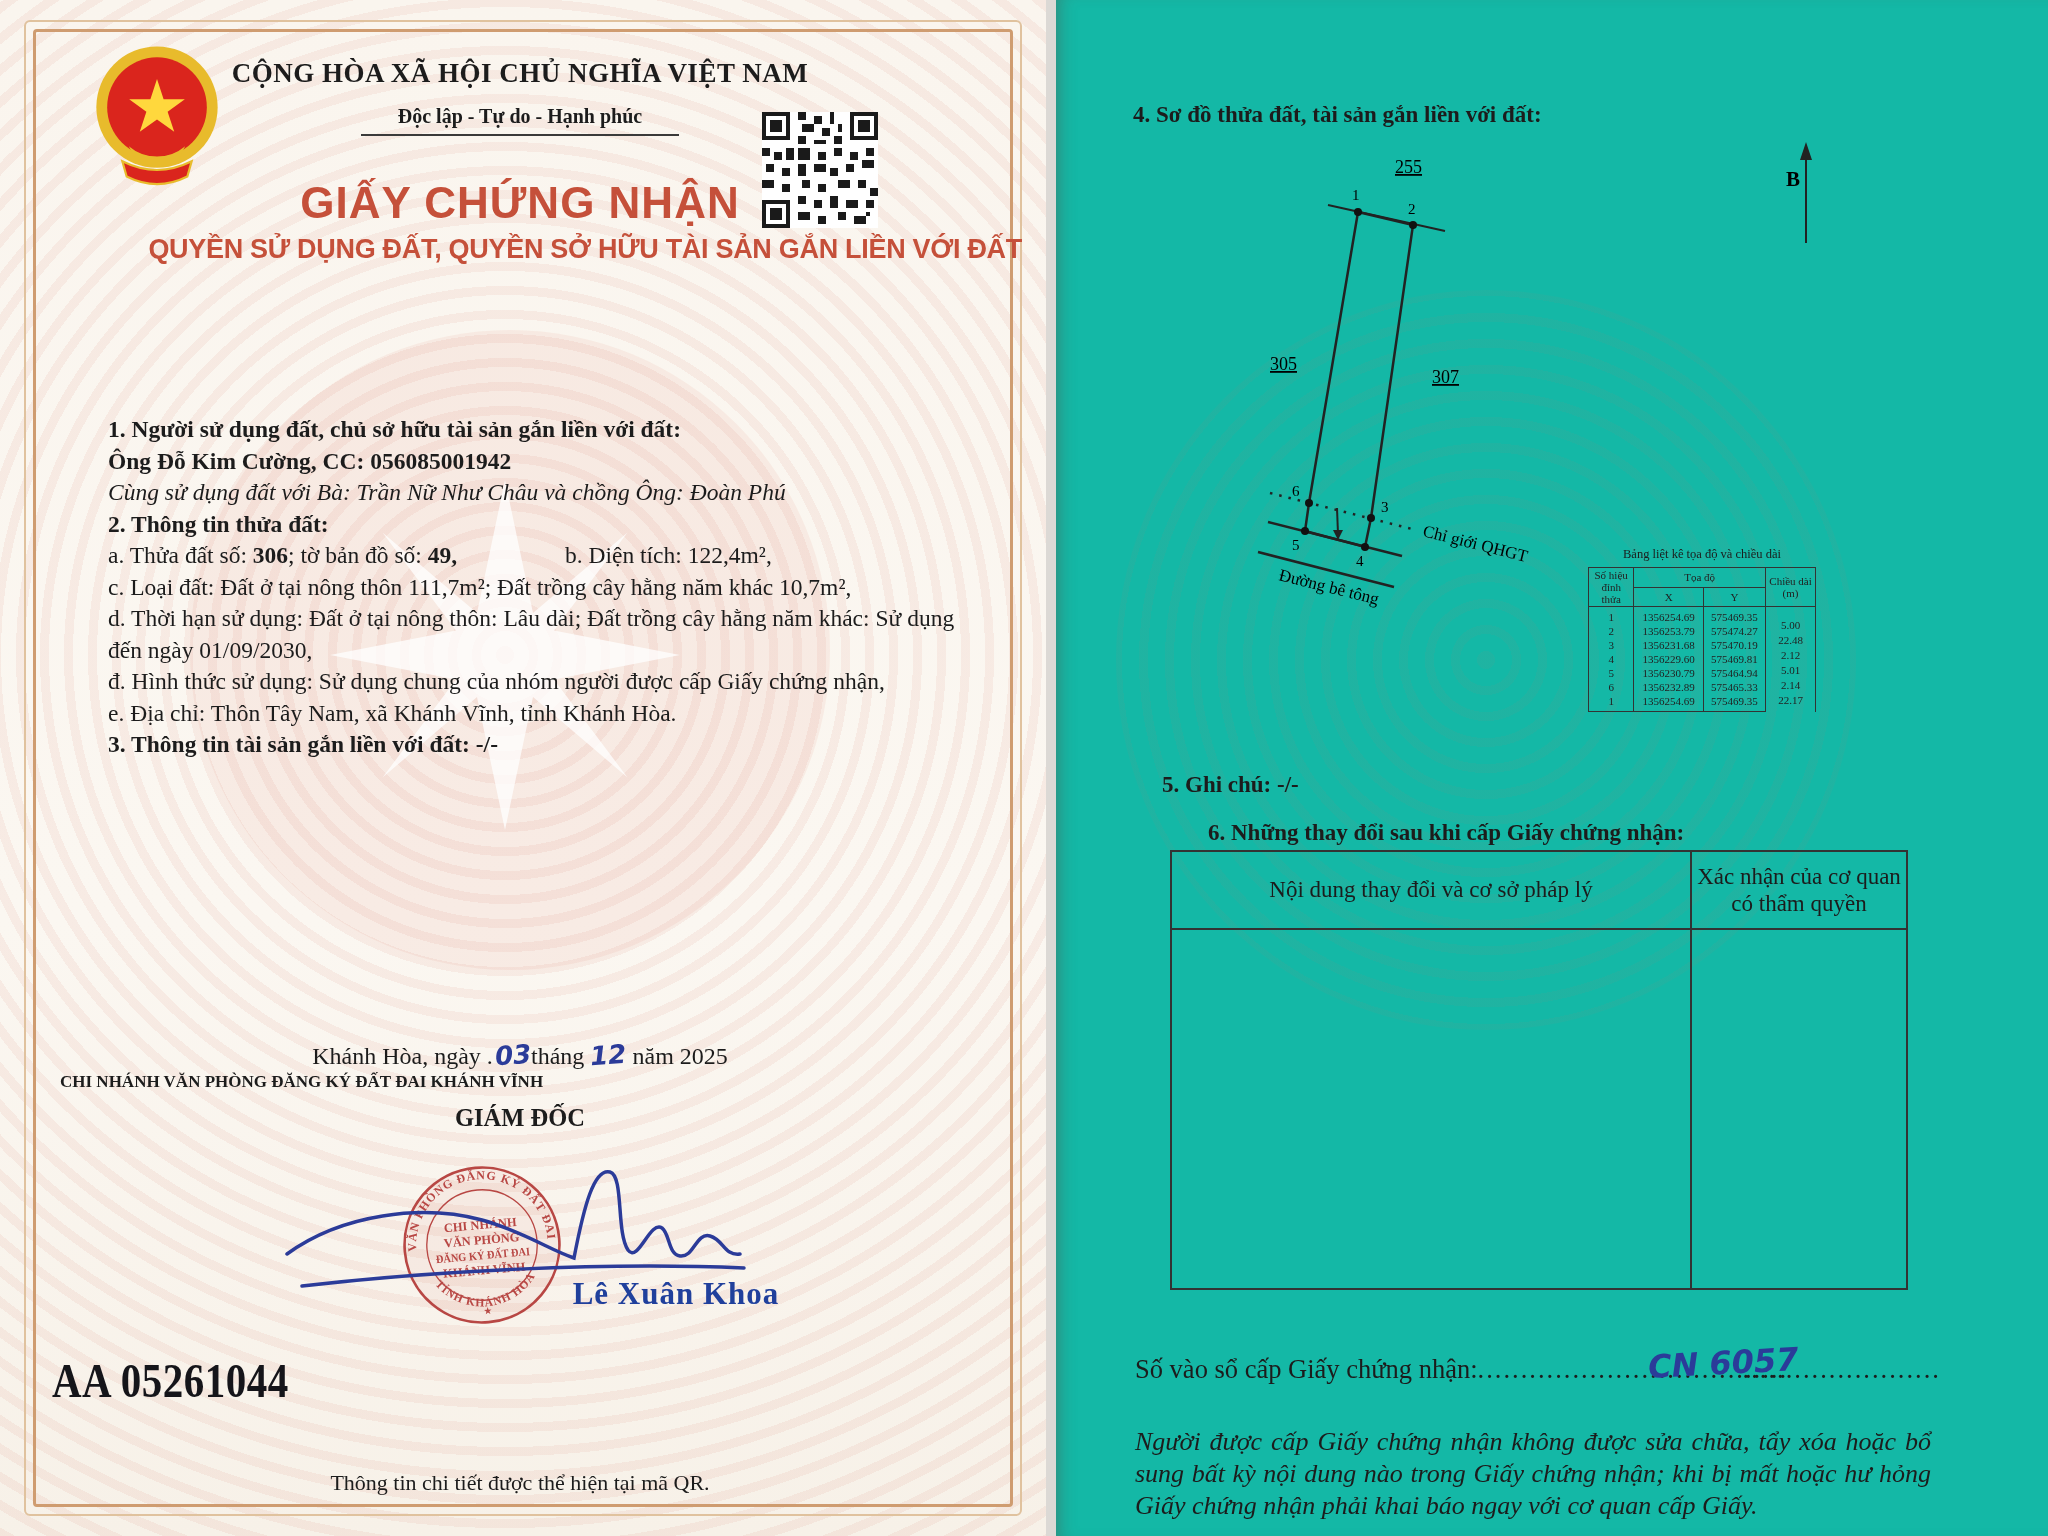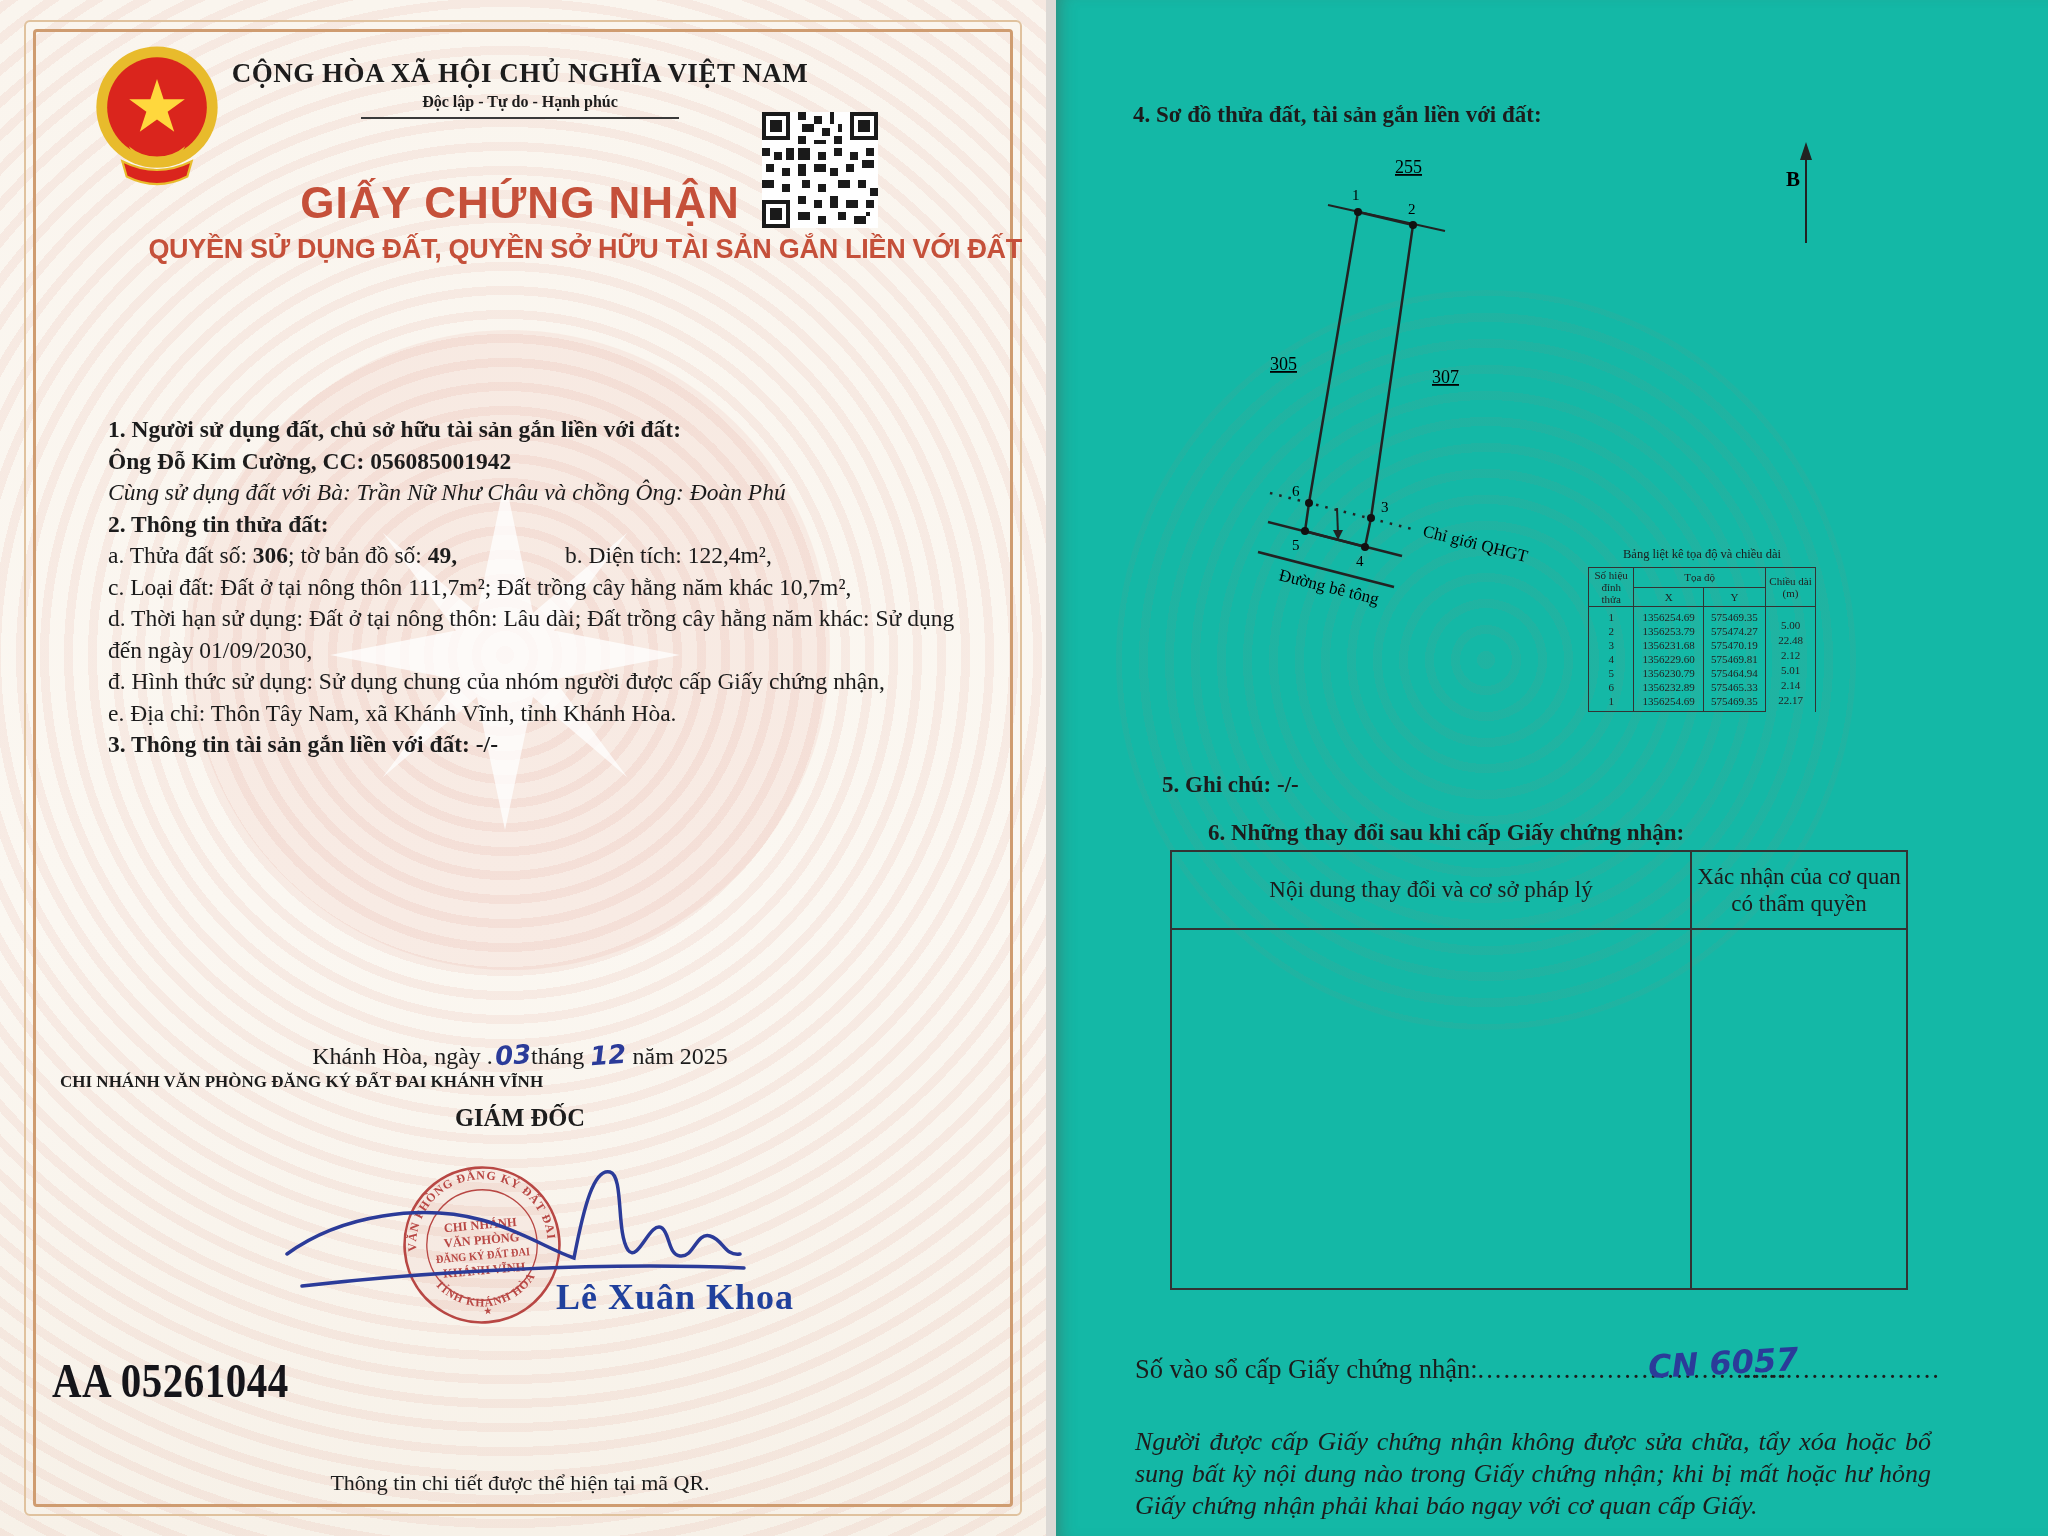--- a/index.html
+++ b/index.html
@@ -15,21 +15,21 @@
               rgba(203,84,66,0.075) 0 9px, rgba(203,84,66,0) 9px 24px);}
   .wm-star{position:absolute;left:330px;top:480px;width:350px;height:350px;background:rgba(255,255,255,0.75);
            clip-path:polygon(50% 0%,58% 38%,85% 15%,64% 43%,100% 50%,64% 57%,85% 85%,58% 62%,
                              50% 100%,42% 62%,15% 85%,36% 57%,0% 50%,36% 43%,15% 15%,42% 38%);}
   .frame-outer{position:absolute;left:24px;top:20px;right:24px;bottom:20px;
                border:2px solid #e0c29e;border-radius:6px;}
   .frame-inner{position:absolute;left:33px;top:29px;right:33px;bottom:29px;
                border:3px solid #cf9c70;border-radius:4px;}
   .p1-header{position:absolute;left:150px;top:58px;width:740px;text-align:center;}
   .country{font-size:27px;font-weight:bold;letter-spacing:0.5px;}
-  .motto{font-size:16px;font-weight:bold;margin-top:4px;}
+  .motto{font-size:20px;font-weight:bold;margin-top:16px;}
   .motto-line{width:318px;height:2px;background:#3a3a3a;margin:6px auto 0 auto;}
   .emblem{position:absolute;left:92px;top:42px;width:130px;height:152px;}
   .qr{position:absolute;left:762px;top:112px;width:116px;height:116px;}
   .cert-title{position:absolute;left:60px;top:178px;width:920px;text-align:center;
               font-family:"Liberation Sans",sans-serif;font-weight:bold;font-size:44px;
               color:#c5503a;letter-spacing:1px;}
   .cert-subtitle{position:absolute;left:32px;top:234px;width:990px;text-align:right;
                  font-family:"Liberation Sans",sans-serif;font-weight:bold;font-size:27px;
                  color:#c5503a;letter-spacing:-0.3px;}
   .p1-body{position:absolute;left:108px;top:414px;width:866px;font-size:23.5px;line-height:31.5px;}
@@ -39,22 +39,22 @@
   .line-ab .part-b{position:absolute;left:457px;top:0;}
   .date-line{position:absolute;left:140px;top:1040px;width:760px;text-align:center;font-size:24px;}
   .hand{font-family:"DejaVu Sans",sans-serif;font-style:italic;font-weight:bold;color:#2b3b99;}
   .date-line .hand{display:inline-block;transform:rotate(-4deg);font-size:26px;}
   .office-line{position:absolute;left:60px;top:1072px;width:920px;text-align:left;
                font-size:17px;font-weight:bold;}
   .role-line{position:absolute;left:60px;top:1104px;width:920px;text-align:center;
              font-size:24.5px;font-weight:bold;}
   .seal{position:absolute;left:393px;top:1156px;width:178px;height:178px;transform:rotate(-5deg);}
   .signature{position:absolute;left:272px;top:1146px;width:494px;height:172px;}
-  .signer-name{position:absolute;left:556px;top:1276px;width:240px;
-               font-size:36px;font-weight:bold;color:#20409c;letter-spacing:1px;}
+  .signer-name{position:absolute;left:556px;top:1276px;width:240px;text-align:center;
+               font-size:31px;font-weight:bold;color:#20409c;letter-spacing:1px;}
   .serial{position:absolute;left:52px;top:1352px;font-size:41px;font-weight:bold;color:#15151a;
           transform:scaleY(1.18);transform-origin:left top;letter-spacing:0.5px;}
   .qr-note{position:absolute;left:140px;top:1470px;width:760px;text-align:center;font-size:22px;}
   
   #page2{position:absolute;left:1056px;top:0;width:992px;height:1536px;background:#14b8a6;
          box-shadow:inset 14px 0 18px -12px rgba(90,70,60,0.45);overflow:hidden;}
   .wm2{position:absolute;left:60px;top:290px;width:740px;height:740px;border-radius:50%;overflow:hidden;
        background:repeating-radial-gradient(circle at 370px 370px,
           rgba(210,110,96,0.06) 0 9px, rgba(210,110,96,0) 9px 26px);}
   .h-bold{font-size:23px;font-weight:bold;}

